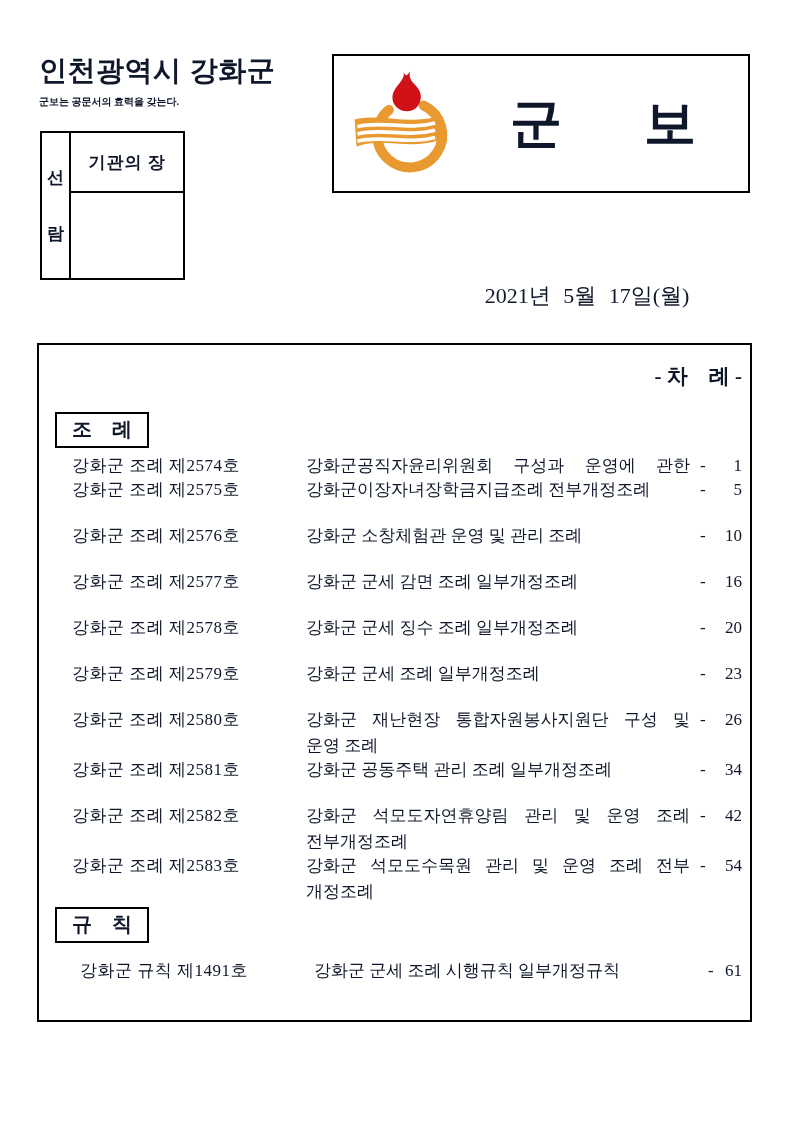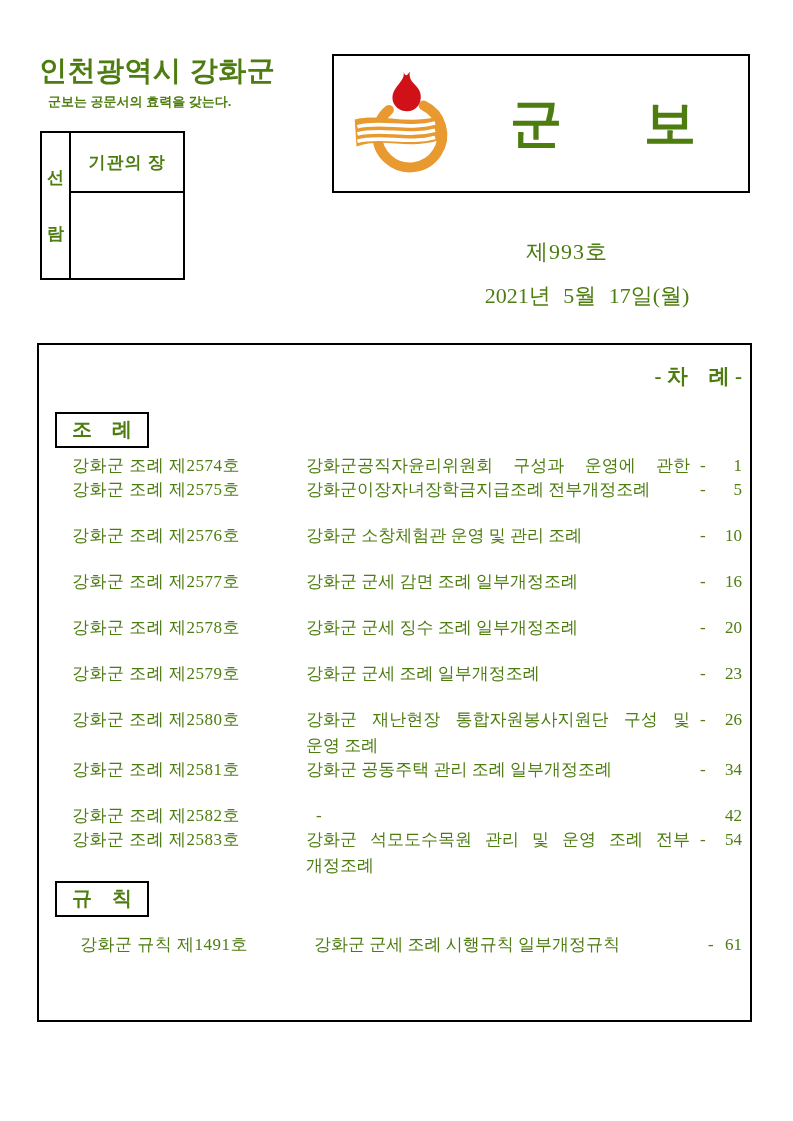--- a/index.html
+++ b/index.html
@@ -1,31 +1,31 @@
 <!DOCTYPE html>
 <html lang="ko"><head>
 <meta charset="utf-8">
 <style>
   html,body { margin:0; padding:0; background:#ffffff; }
   .page {
     position:relative; width:793px; height:1121px; background:#ffffff;
-    color:#4d7c0f; overflow:hidden;
+    color:#0f172a; overflow:hidden;
     font-family:"Liberation Serif","DejaVu Serif",serif;
   }
   
   .region-title {
     position:absolute; left:39px; top:54px;
     font-family:"Liberation Sans","DejaVu Sans",sans-serif;
     font-weight:900; font-size:28px; line-height:34px; letter-spacing:0.5px;
     white-space:pre;
   }
   .motto {
-    position:absolute; left:48px; top:92px;
-    font-family:Liberation Sans, sans-serif;
-    font-weight:800; font-size:13px; line-height:20px; white-space:pre;
+    position:absolute; left:39px; top:92px;
+    font-family:Liberation Serif, serif;
+    font-weight:800; font-size:10px; line-height:20px; white-space:pre;
   }
   
   .approval {
     position:absolute; left:40px; top:131px; width:145px; height:149px;
     border:2px solid #000; box-sizing:border-box; display:flex; background:#fff;
   }
   .approval-side {
     width:29px; border-right:2px solid #000; box-sizing:border-box;
     display:flex; flex-direction:column; justify-content:space-evenly; align-items:center;
     font-size:17px; font-weight:700;
@@ -115,21 +115,20 @@
       <path class="ring" d="M 79.2 41.4 A 36 36 0 1 1 40.9 46.4" fill="none" stroke-width="11" stroke-linecap="round"></path>
       <path class="band" d="M 3 57 C 30 50 60 63 94 54 L 96 80 C 62 91 34 76 5 87 Z"></path>
       <path class="wave" d="M 6 65 C 32 58 62 69 92 61" fill="none" stroke-width="4"></path>
       <path class="wave" d="M 6 73 C 32 66 62 77 92 69" fill="none" stroke-width="4"></path>
       <path class="wave" d="M 6 81 C 32 74 62 85 92 77" fill="none" stroke-width="4"></path>
       <path class="flame" d="M 57 4 C 59 11 53 16 48 23 C 43 30 44 39 50 44 C 57 50 68 49 73 42 C 78 35 77 26 71 20 C 66 15 63 12 64 4 C 61 9 59 10 57 4 Z"></path>
     </svg>
     <div class="masthead-title">군    보</div>
   </div>
 
-  <div class="issue-no">제993호</div>
   <div class="issue-date">2021년 5월 17일(월)</div>
 
   <div class="toc">
     <div class="toc-title">- 차    례 -</div>
 
     <div class="section-label first">조    례</div>
 
     <div class="entries">
 
       <div class="entry ml">
@@ -216,20 +215,24 @@
           <div class="t1">강화군 공동주택 관리 조례 일부개정조례</div>
         </div>
         <div class="entry-page">
           <span class="dash">-</span>
           <span class="num">34</span>
         </div>
       </div>
 
       <div class="entry ml">
         <div class="entry-no">강화군 조례 제2582호</div>
+        <div class="entry-title">
+          <div class="t1 just">강화군 석모도자연휴양림 관리 및 운영 조례</div>
+          <div class="t2">전부개정조례</div>
+        </div>
         <div class="entry-page">
           <span class="dash">-</span>
           <span class="num">42</span>
         </div>
       </div>
 
       <div class="entry ml">
         <div class="entry-no">강화군 조례 제2583호</div>
         <div class="entry-title">
           <div class="t1 just">강화군 석모도수목원 관리 및 운영 조례 전부</div>

